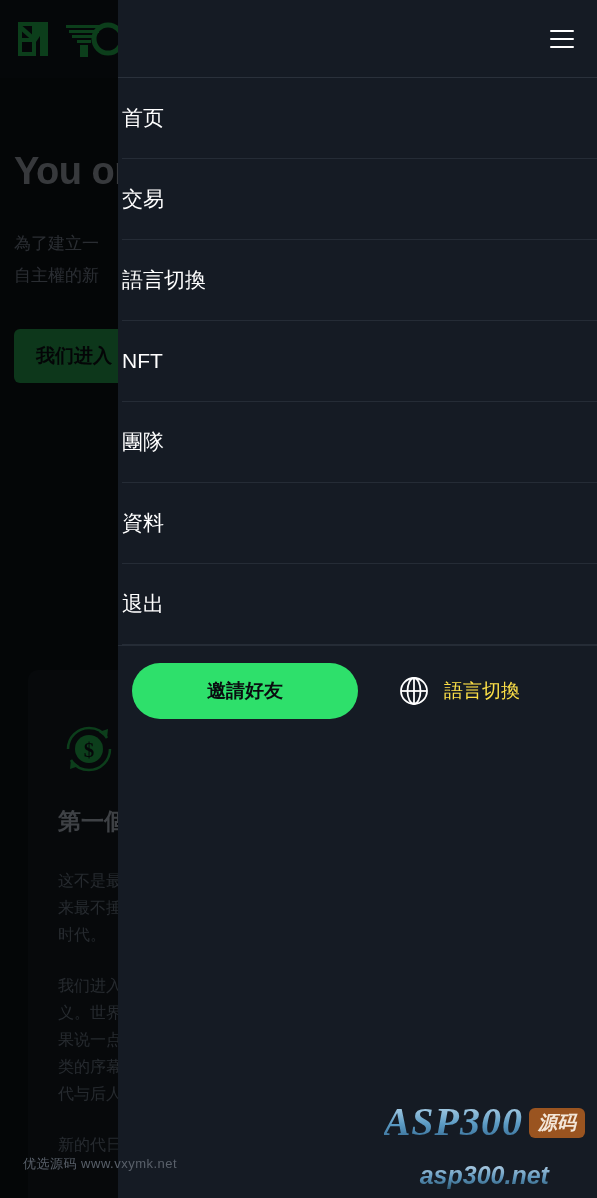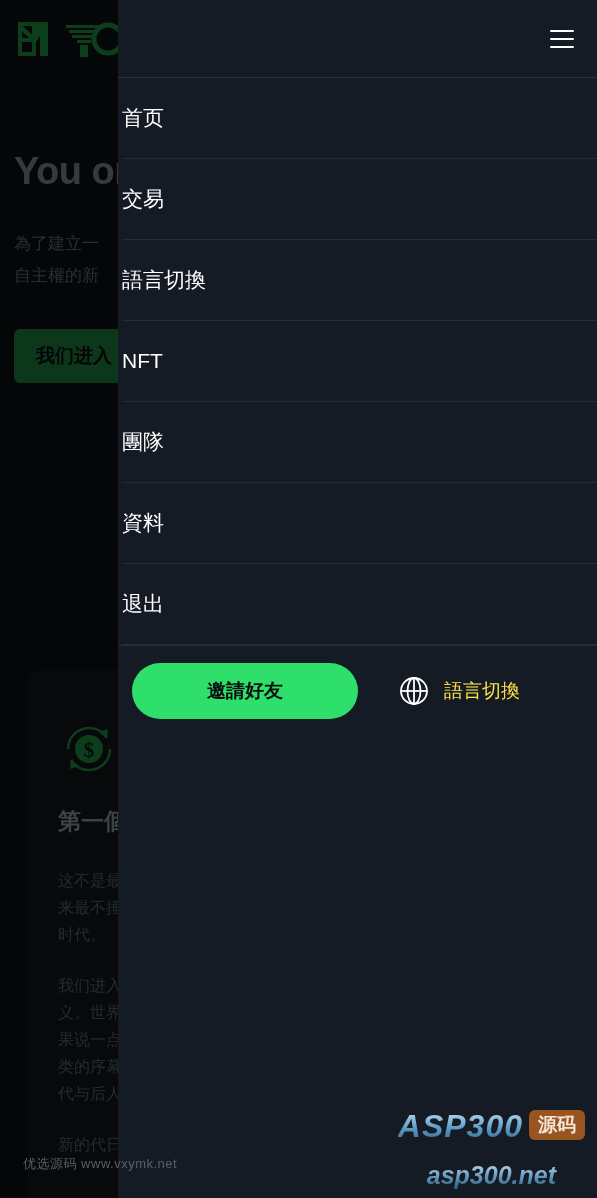--- a/index.html
+++ b/index.html
@@ -105,30 +105,31 @@
   .lang-label { color: #fde047; font-size: 19px; }
 
   
   .wm-left {
     position: absolute; left: 23px; top: 1155px;
     font-size: 13px; color: #59606a; white-space: nowrap;
     letter-spacing: 0.5px;
   }
   .wm-right { position: absolute; right: 12px; bottom: 8px; text-align: center; }
   .wm-main {
-    font-size: 32px; font-weight: bold; font-style: italic;
+    font-size: 40px; font-weight: bold; font-style: italic;
     letter-spacing: 1px;
     background: linear-gradient(180deg, #cfe6f5 0%, #5b9bc4 55%, #2c5f87 100%);
     -webkit-background-clip: text; background-clip: text; color: transparent;
     display: inline-block;
+    font-family: Liberation Serif, serif;
   }
   .wm-badge {
     display: inline-block; vertical-align: 6px; margin-left: 6px;
     background: #9a5420; color: #f3e6d8; font-size: 19px; font-weight: bold;
-    padding: 2px 9px; border-radius: 6px;
+    font-style: italic; padding: 2px 9px; border-radius: 6px;
   }
   .wm-sub {
     margin-top: 16px;
     font-size: 25px; font-weight: bold; font-style: italic;
     background: linear-gradient(180deg, #c9dff0 0%, #5a93ba 60%, #2b566f 100%);
     -webkit-background-clip: text; background-clip: text; color: transparent;
   }
 </style>
 </head>
 <body>

